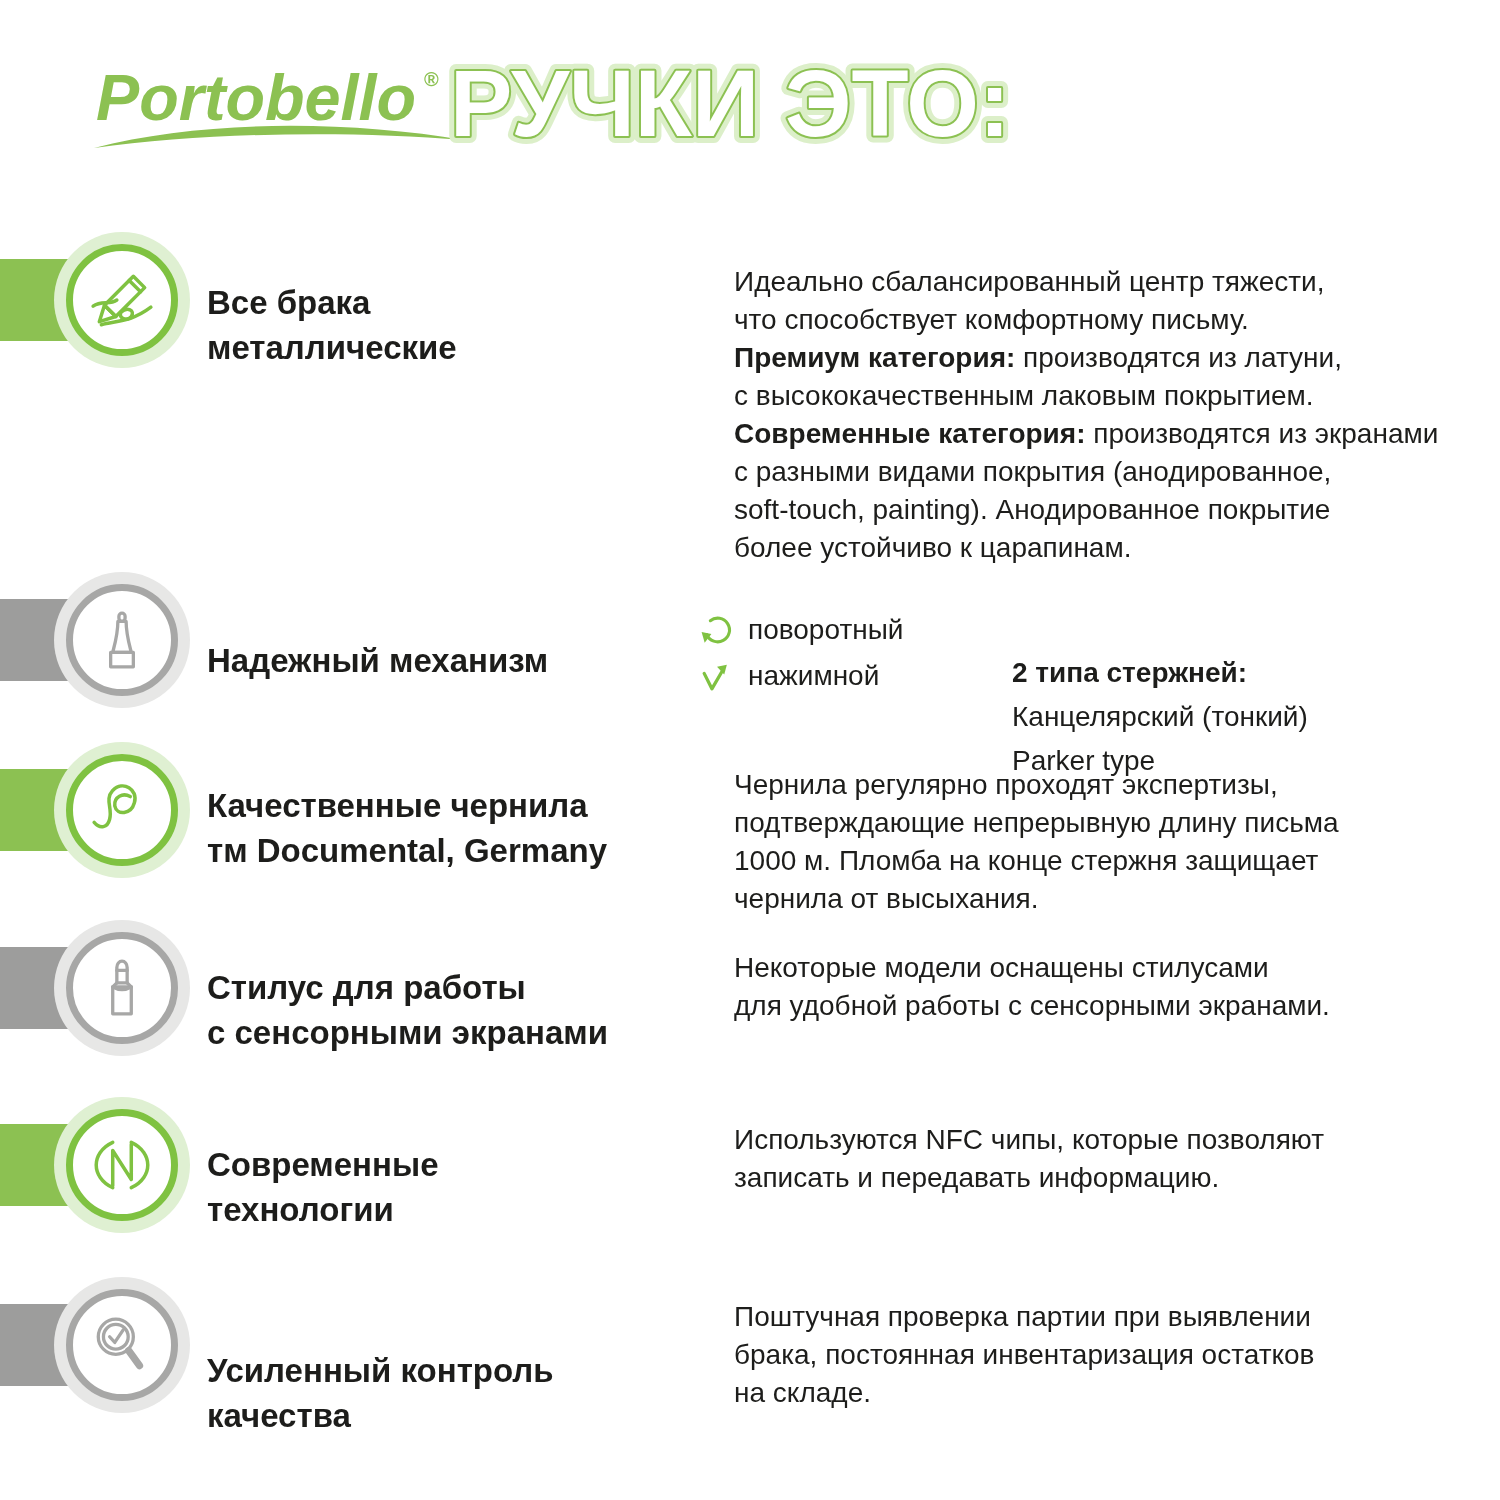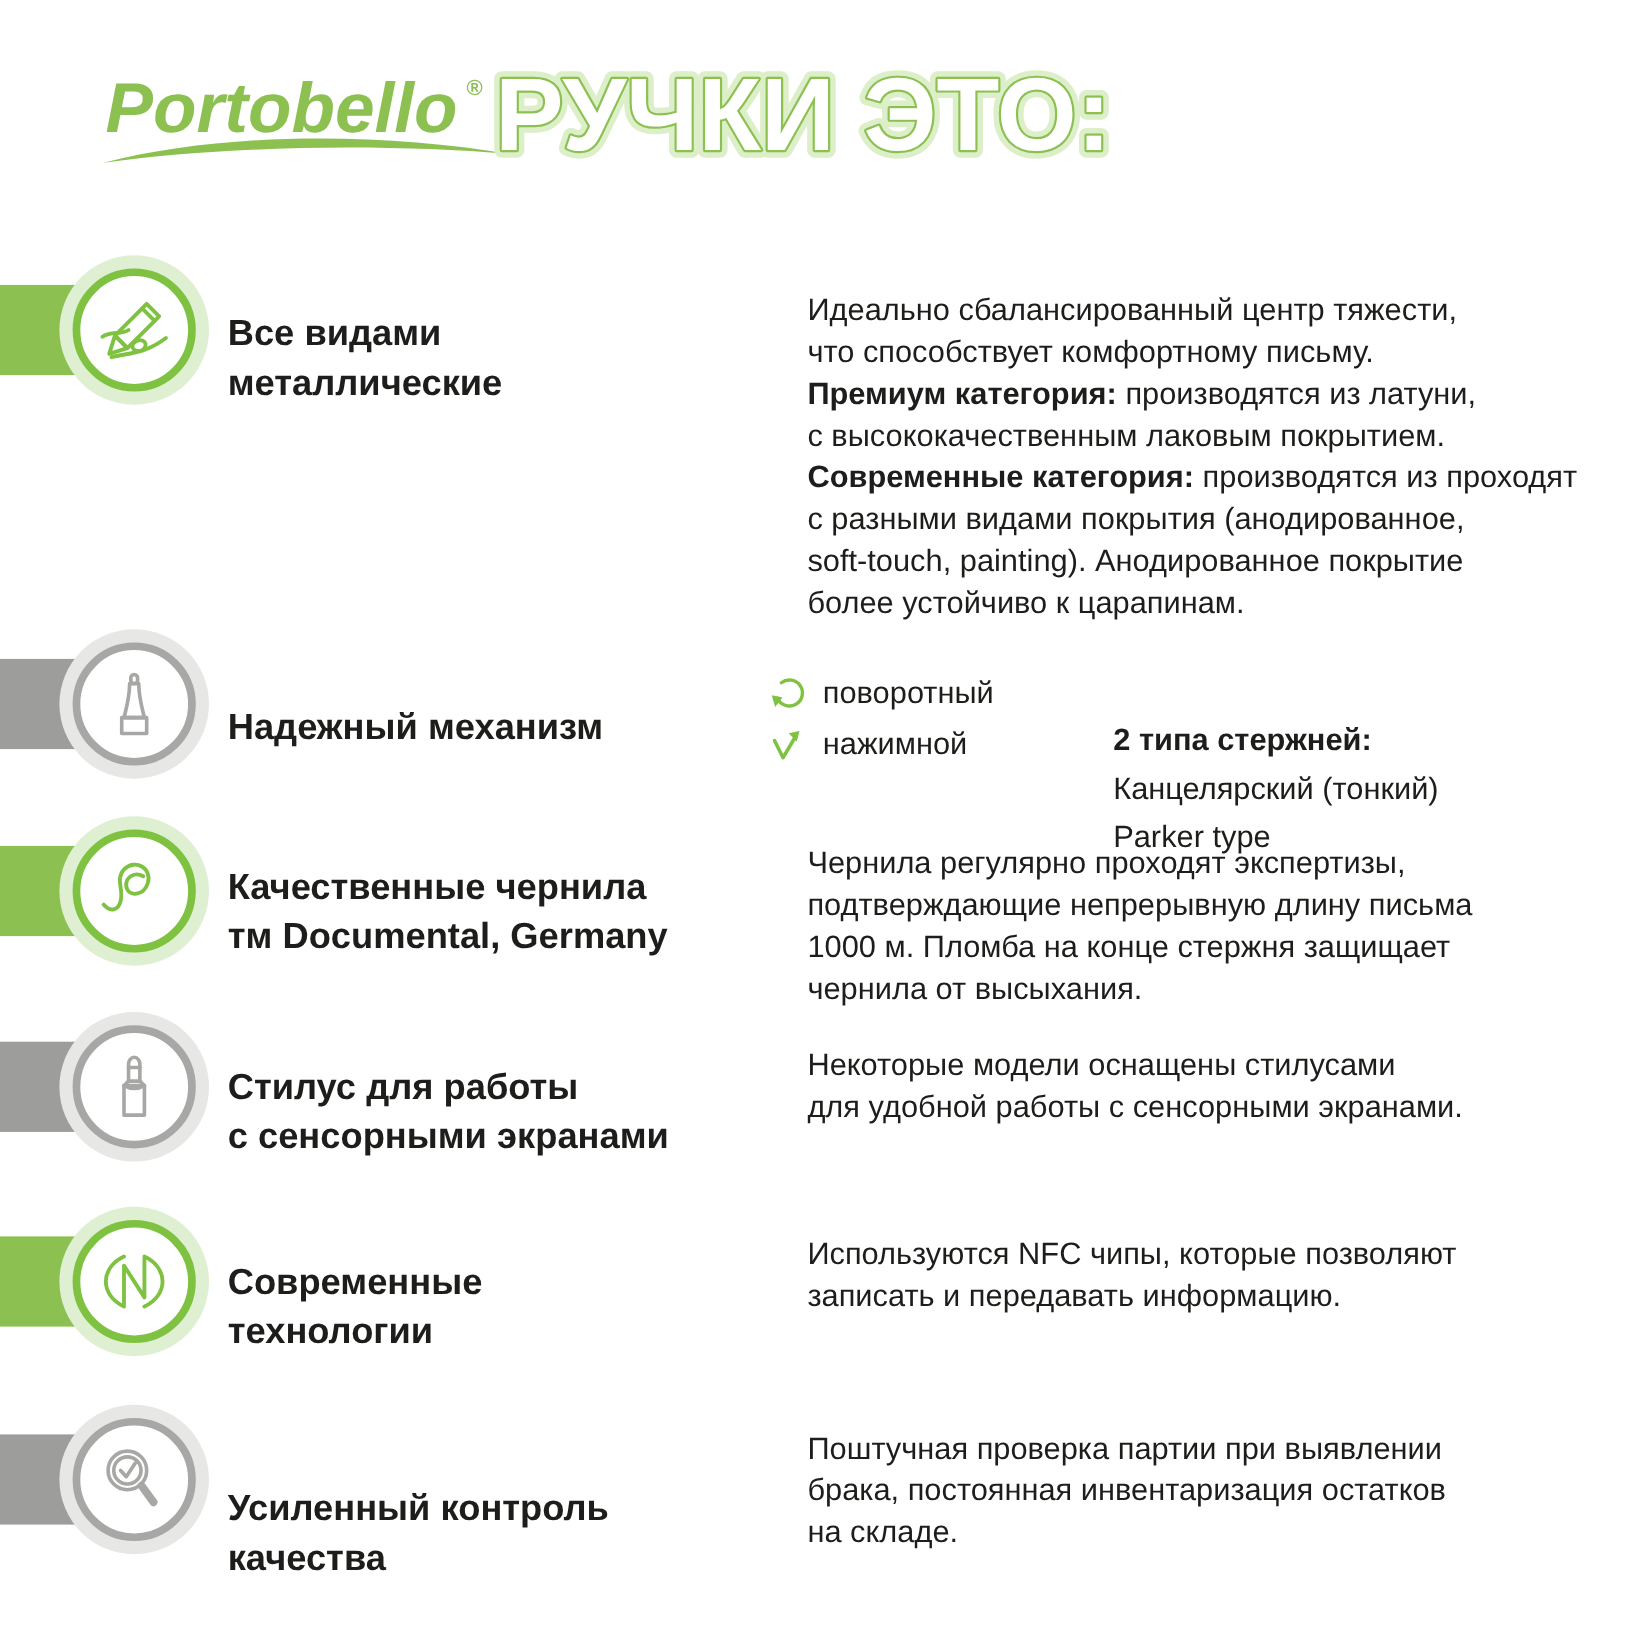--- a/index.html
+++ b/index.html
@@ -63,29 +63,29 @@
           <path d="M43,9 L54,20 L26,48 L15,37 Z"></path>
           <path d="M15,37 L26,48 L10,53 Z"></path>
           <path d="M39,13 L50,24"></path>
           <path d="M4,38 C12,32 20,37 27,32"></path>
           <path d="M12,56 C26,52 40,54 60,39"></path>
           <path d="M31,44 C37,38 45,42 41,48 C37,53 28,50 31,44"></path>
         </svg>
       </div>
     </div>
     <h2 class="heading">
-      <div>Все видами</div>
+      <div>Все брака</div>
       <div>металлические</div>
     </h2>
     <div class="desc">
       <div>Идеально сбалансированный центр тяжести,</div>
       <div>что способствует комфортному письму.</div>
       <div><span class="b">Премиум категория:</span><span> производятся из латуни,</span></div>
       <div>с высококачественным лаковым покрытием.</div>
-      <div><span class="b">Современные категория:</span><span> производятся из проходят</span></div>
+      <div><span class="b">Современные категория:</span><span> производятся из экранами</span></div>
       <div>с разными видами покрытия (анодированное,</div>
       <div>soft-touch, painting). Анодированное покрытие</div>
       <div>более устойчиво к царапинам.</div>
     </div>
   </section>
 
   <section class="row r2">
     <div class="bar gray"></div>
     <div class="badge gray">
       <div class="disc gray">

